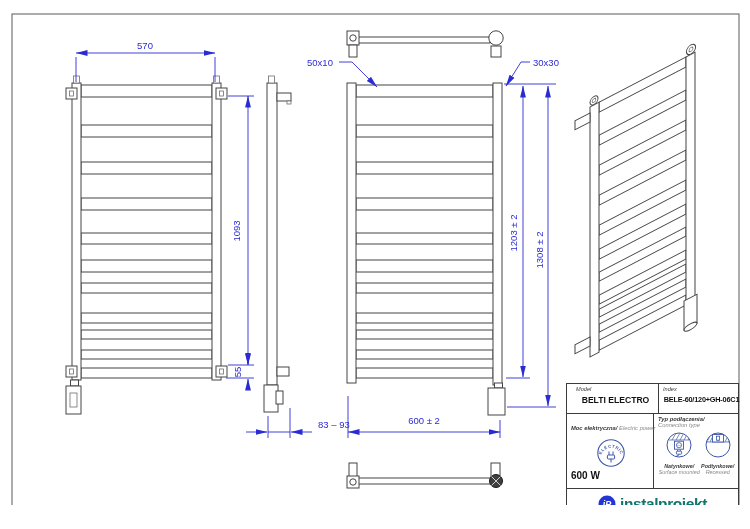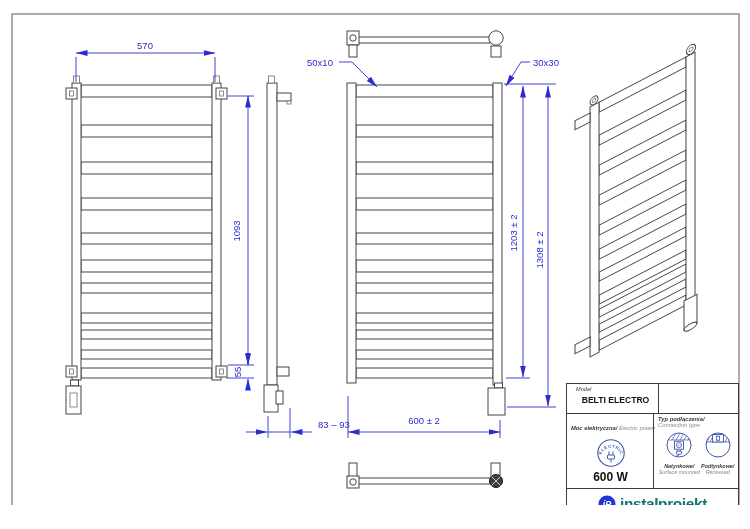--- a/index.html
+++ b/index.html
@@ -17,21 +17,21 @@
   .tcell{box-sizing:border-box;padding:2px 3px 0 4px;}
   .c1{width:87px;border-right:1px solid #3c3c3c;}
   .c2{width:84px;}
   .lbl{font-size:5.6px;font-style:italic;color:#3a3a3a;}
   .val{font-weight:bold;color:#111;text-align:center;margin-top:3px;}
   .v1{font-size:8.6px;}
   .v2{font-size:7.3px;letter-spacing:-0.2px;}
   .trow2{position:absolute;left:0;top:29px;width:100%;height:76px;display:flex;
          border-top:1px solid #3c3c3c;border-bottom:1px solid #3c3c3c;box-sizing:border-box;}
   .iconwrap{display:flex;justify-content:center;align-items:center;}
-  .pwr{font-size:12px;font-weight:bold;text-align:center;color:#111;}
+  .pwr{font-size:10px;font-weight:bold;color:#111;}
   .iclbl{font-size:5.4px;text-align:center;line-height:1.15;}
   .bi{font-weight:bold;font-style:italic;color:#3a3a3a;}
   .gi{font-style:italic;color:#8a8a8a;}
   .trow3{position:absolute;left:0;top:105px;width:100%;height:29px;
          display:flex;align-items:center;justify-content:center;gap:4px;}
   .logotext{font-size:15.5px;font-weight:bold;letter-spacing:-0.4px;color:#0f766e;}
   
   #footnote{position:absolute;left:16px;top:504px;font-size:6.3px;white-space:nowrap;}
 </style>
 </head>
@@ -228,20 +228,24 @@
     <line class="dim" x1="312" y1="432" x2="291" y2="432" marker-end="url(#me)"></line>
     <text class="dimtxt" x="318" y="428" text-anchor="start">83 – 93</text>
   </g>
 </svg>
 
 <div id="tblock">
   <div class="trow1">
     <div class="tcell c1">
       <div class="lbl">Model</div>
       <div class="val v1">BELTI ELECTRO</div>
+    </div>
+    <div class="tcell c2">
+      <div class="lbl">Index</div>
+      <div class="val v2">BELE-60/120+GH-06C1</div>
     </div>
   </div>
 
   <div class="trow2">
     <div class="tcell c1">
       <div style="white-space:nowrap;">
         <span class="bi" style="font-size:5.8px;">Moc elektryczna/</span><span class="gi" style="font-size:5.8px;"> Electric power</span>
       </div>
       <div class="iconwrap" style="margin-top:2px;">
         <svg width="34" height="34" viewBox="-17 -17 34 34">

